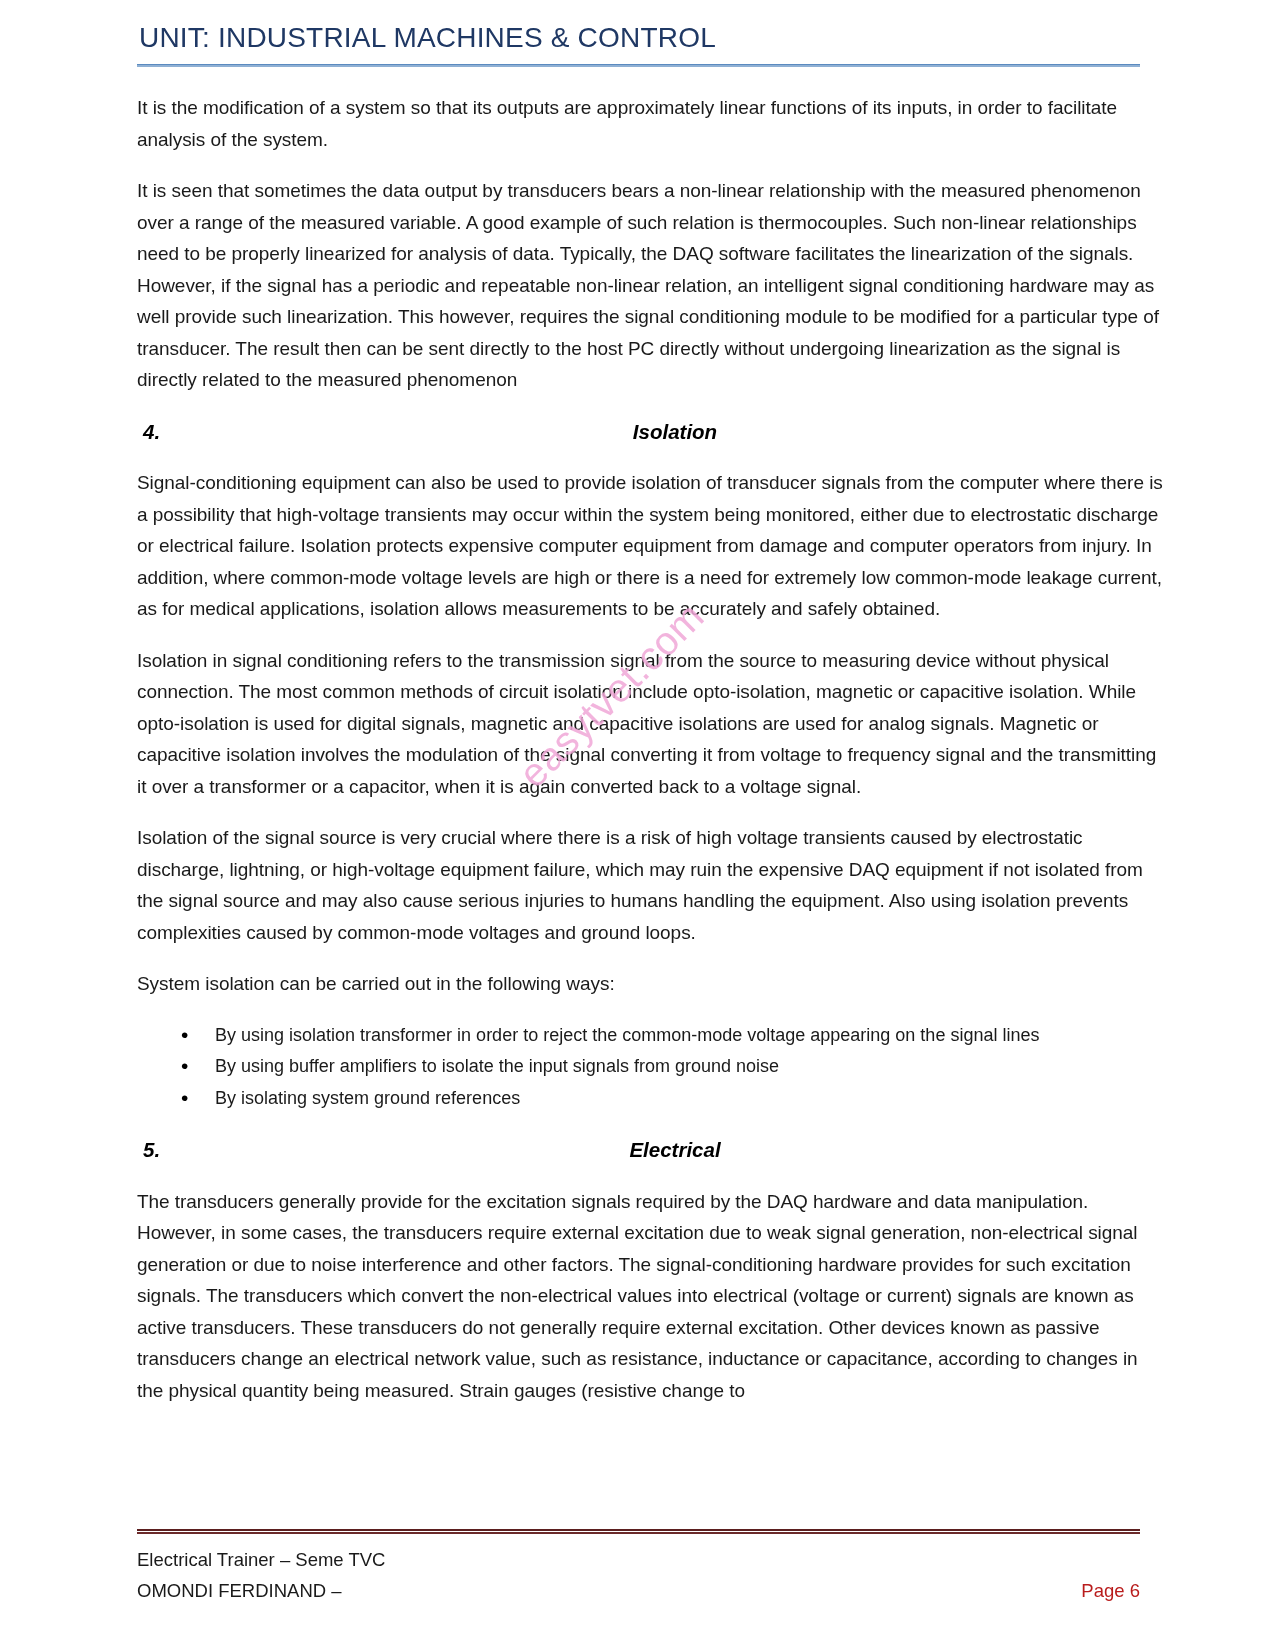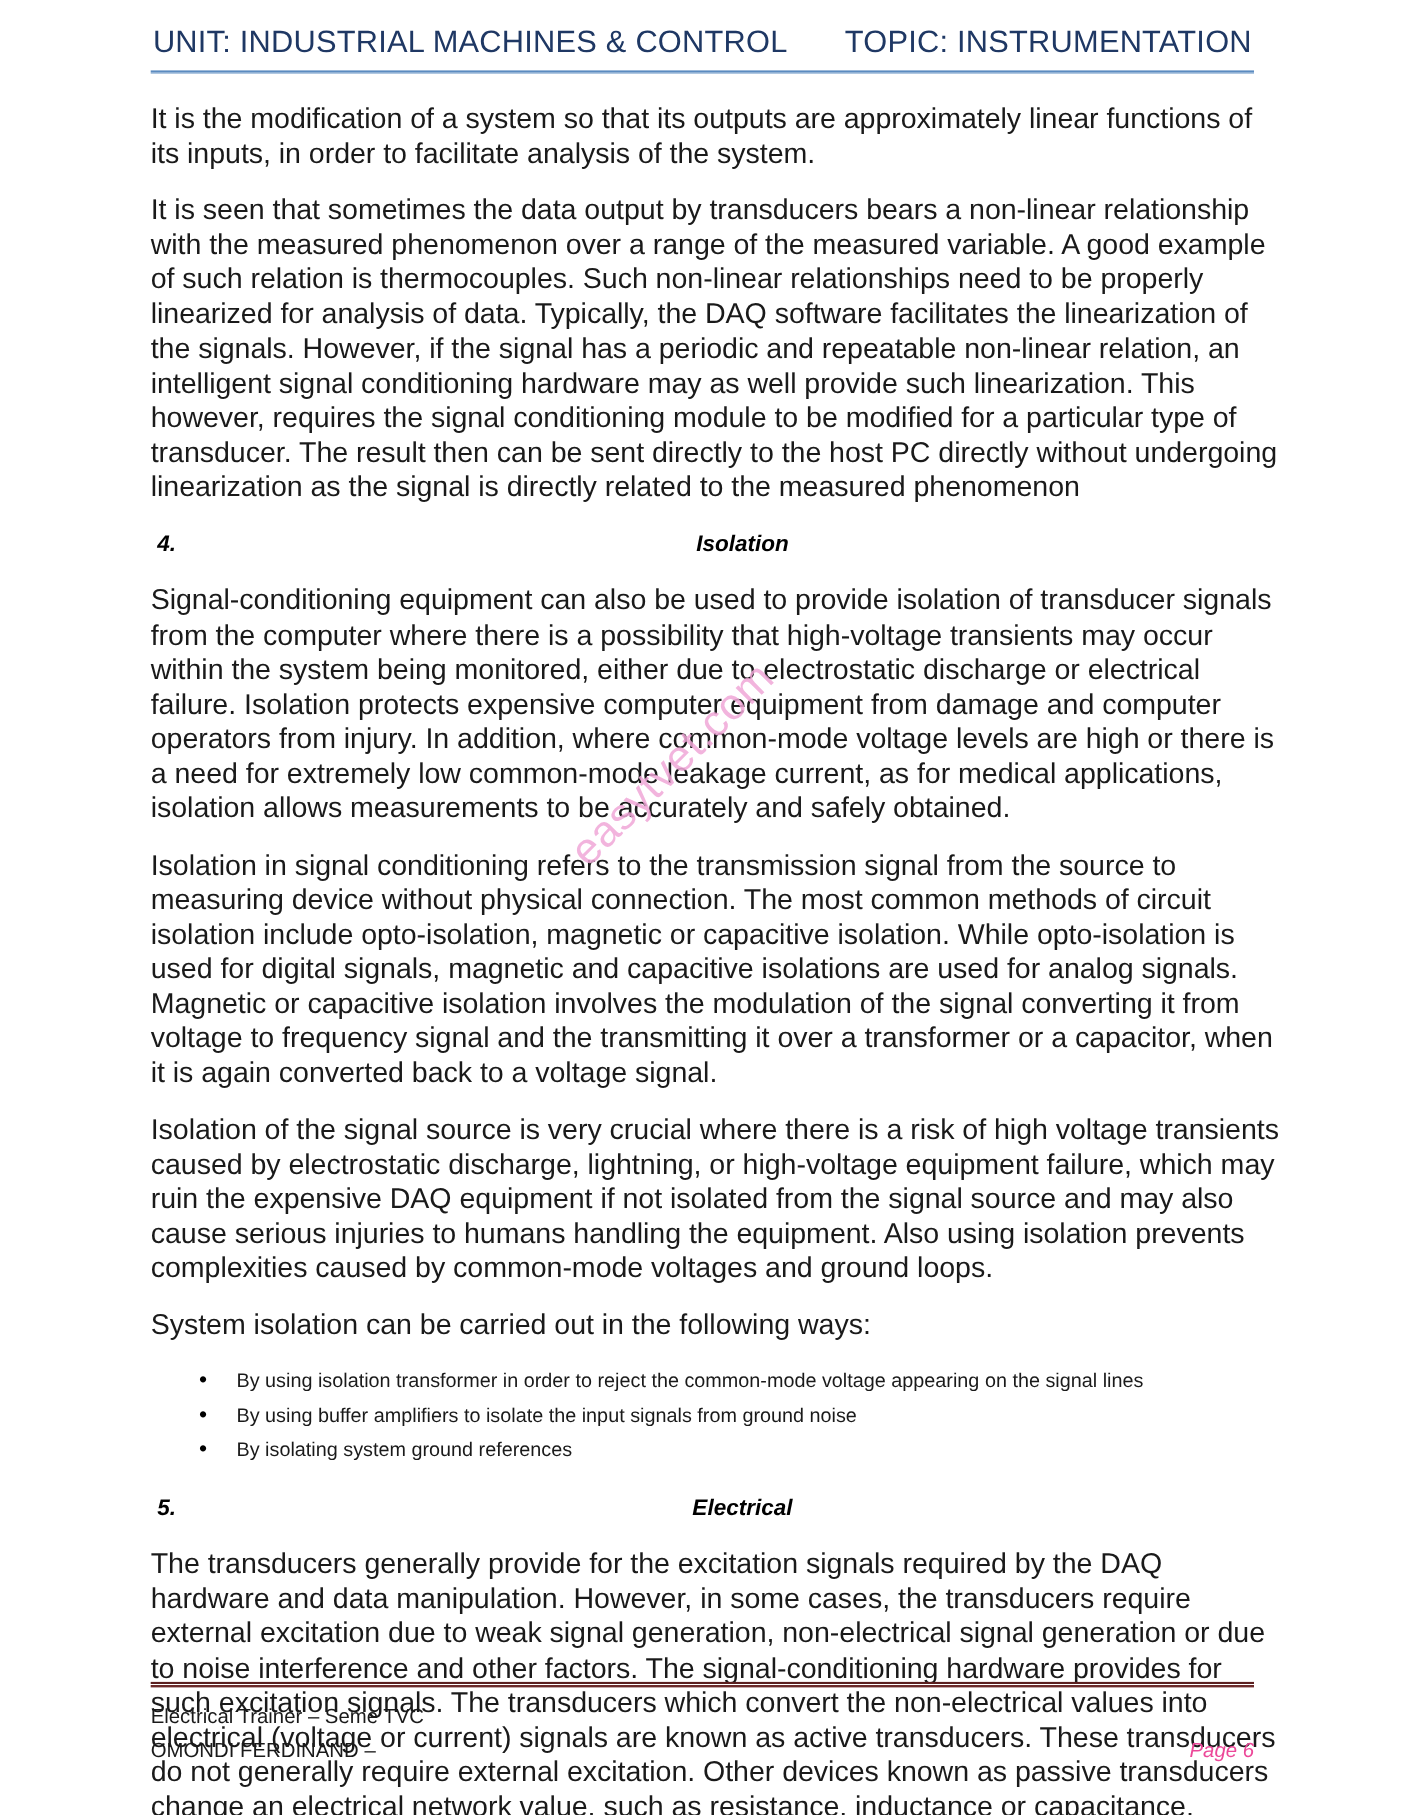--- a/index.html
+++ b/index.html
@@ -50,21 +50,21 @@
   
   .body-area {
     position: absolute;
     left: 137px;
     top: 92px;
     width: 1030px;
   }
 
   p.para {
     margin: 0 0 20px 0;
-    font-size: 26px;
+    font-size: 19px;
     line-height: 31.5px;
     color: #1a1a1a;
     text-align: left;
     letter-spacing: -0.05px;
   }
 
   h3.numhead {
     margin: 0 0 20px 0;
     font-size: 20.5px;
     line-height: 31.5px;
@@ -150,34 +150,32 @@
     line-height: 31px;
     color: #1a1a1a;
   }
   .footer-line { display: block; }
   .footer-pageno {
     position: absolute;
     right: 0;
     bottom: 0;
     font-size: 18.5px;
     line-height: 31px;
-    color: #ec4899;
+    color: #b91c1c;
     white-space: nowrap;
-    font-style: italic;
   }
 </style>
 </head>
 <body>
 
 <div class="page">
 
   <div class="header">
     <div class="header-row">
       <div class="header-left">UNIT: INDUSTRIAL MACHINES &amp; CONTROL</div>
-      <div class="header-right">TOPIC: INSTRUMENTATION</div>
     </div>
     <div class="header-rule"></div>
   </div>
 
   <div class="body-area">
 
     <p class="para">It is the modification of a system so that its outputs are approximately linear functions of its inputs, in order to facilitate analysis of the system.</p>
 
     <p class="para">It is seen that sometimes the data output by transducers bears a non-linear relationship with the measured phenomenon over a range of the measured variable. A good example of such relation is thermocouples. Such non-linear relationships need to be properly linearized for analysis of data. Typically, the DAQ software facilitates the linearization of the signals. However, if the signal has a periodic and repeatable non-linear relation, an intelligent signal conditioning hardware may as well provide such linearization. This however, requires the signal conditioning module to be modified for a particular type of transducer. The result then can be sent directly to the host PC directly without undergoing linearization as the signal is directly related to the measured phenomenon</p>
 

